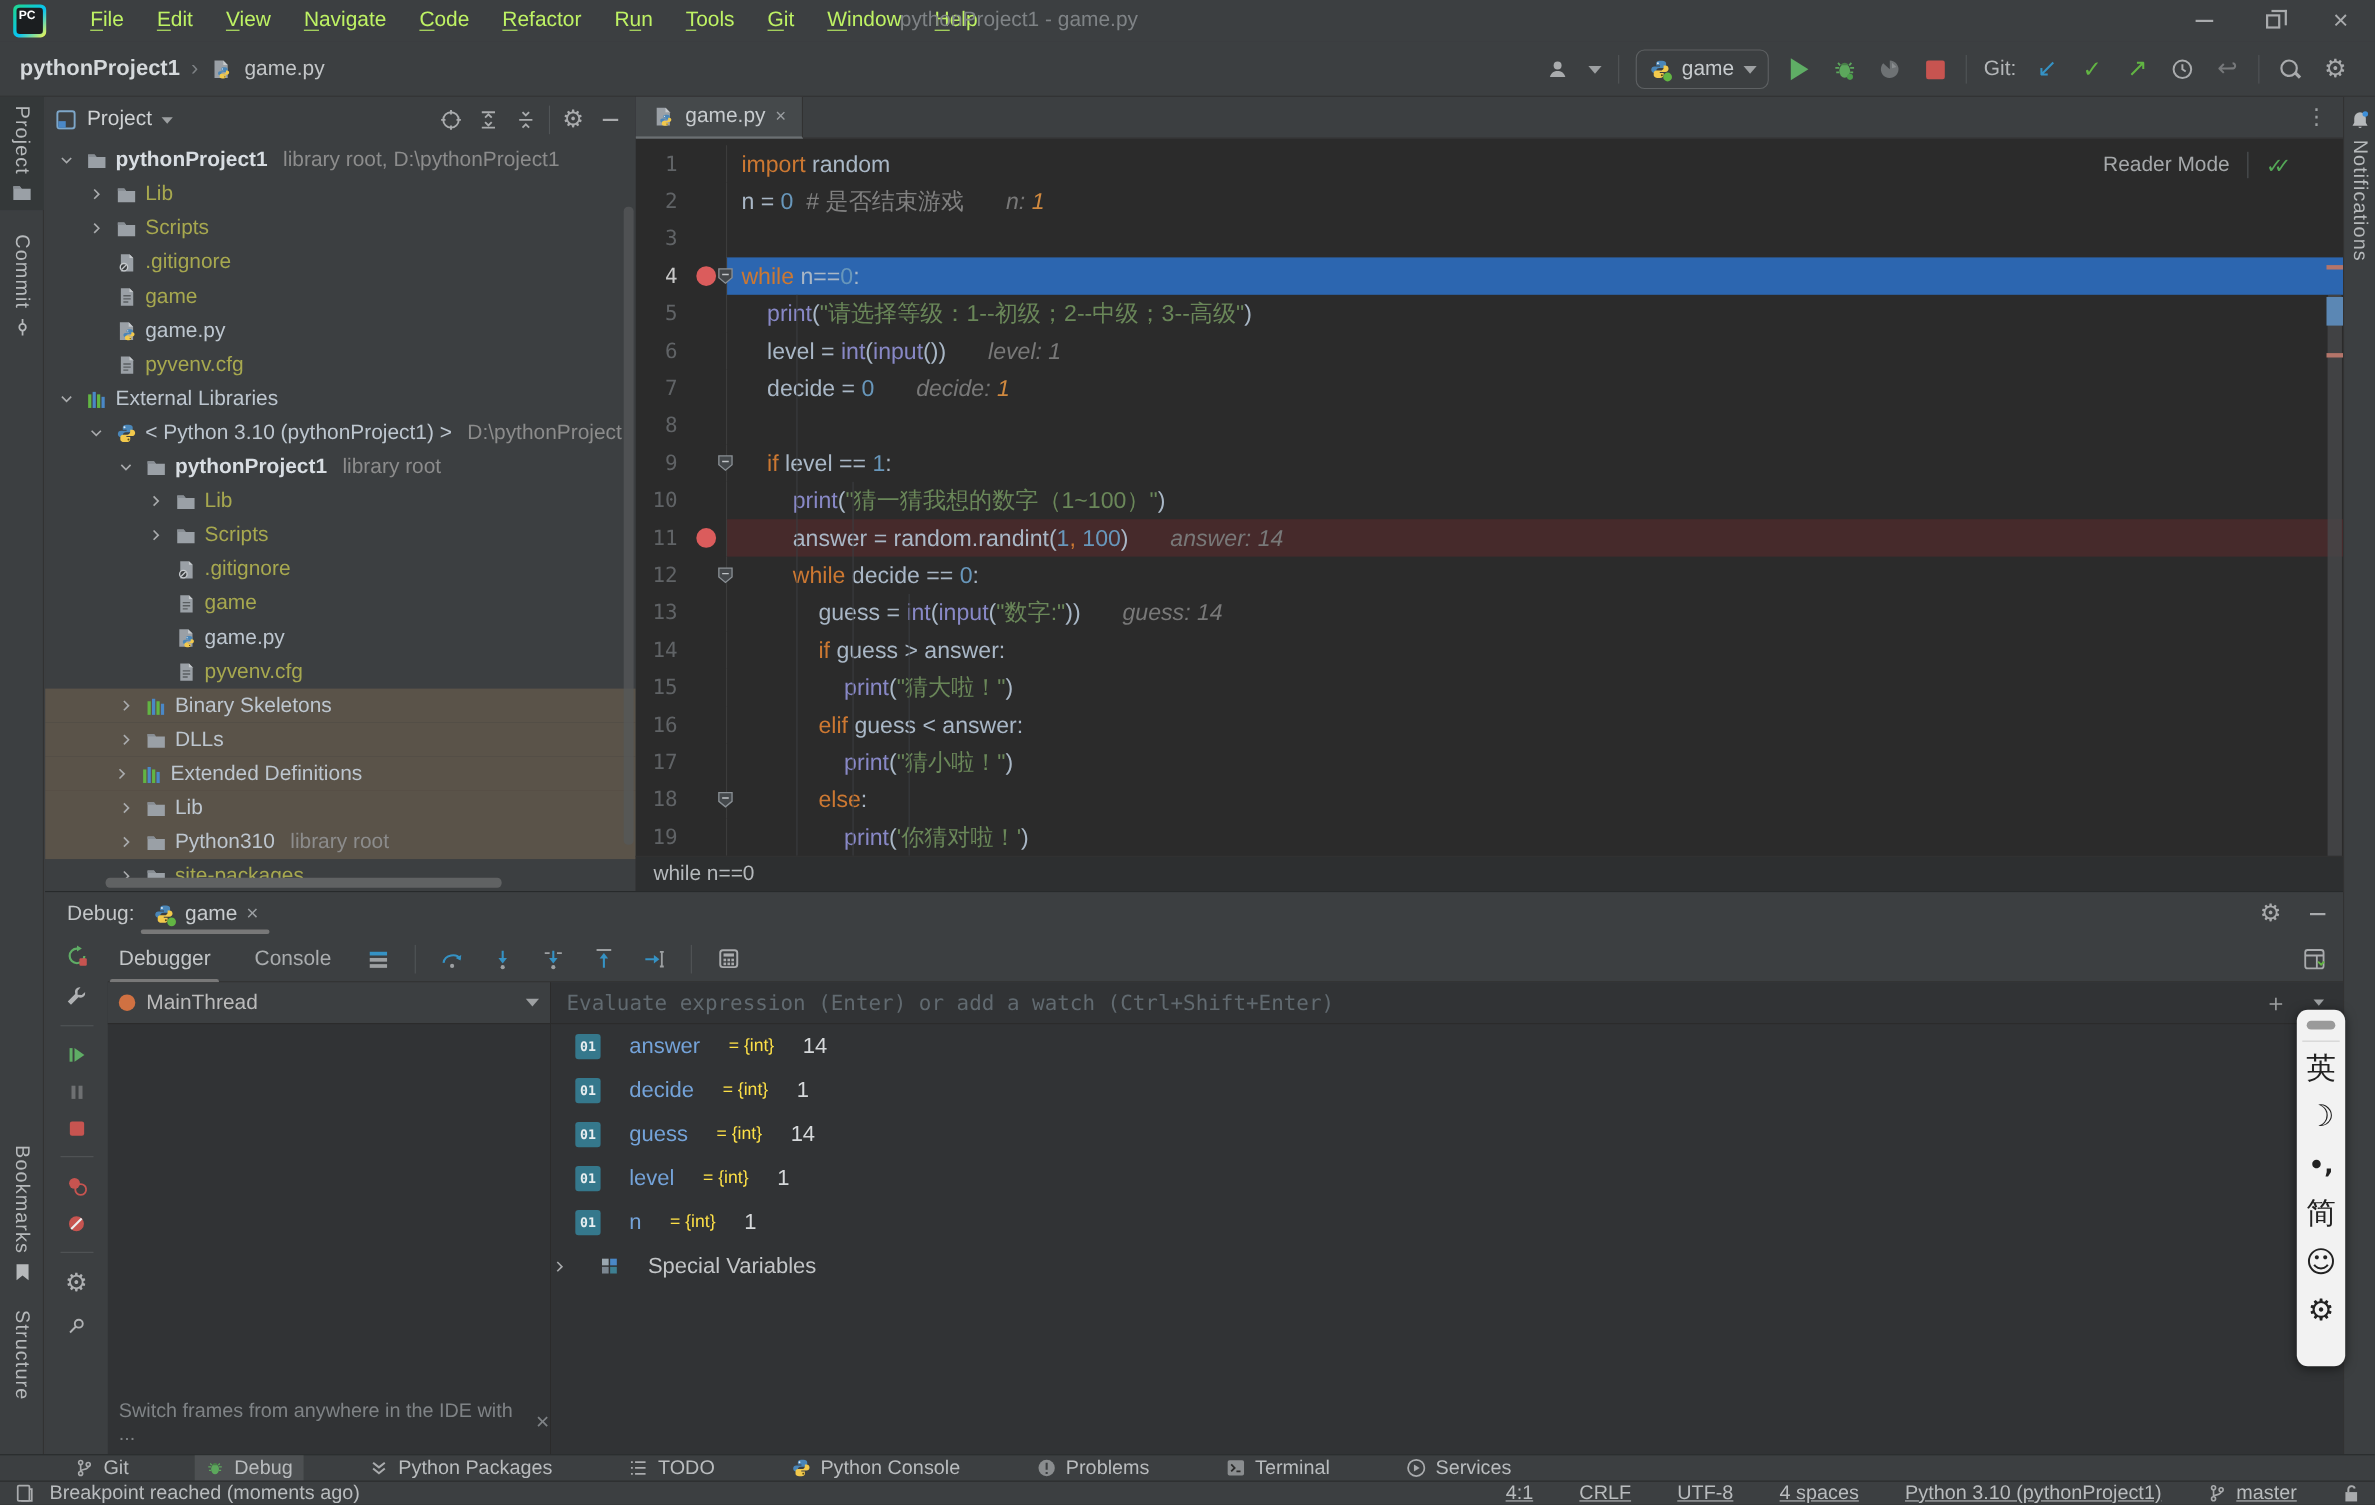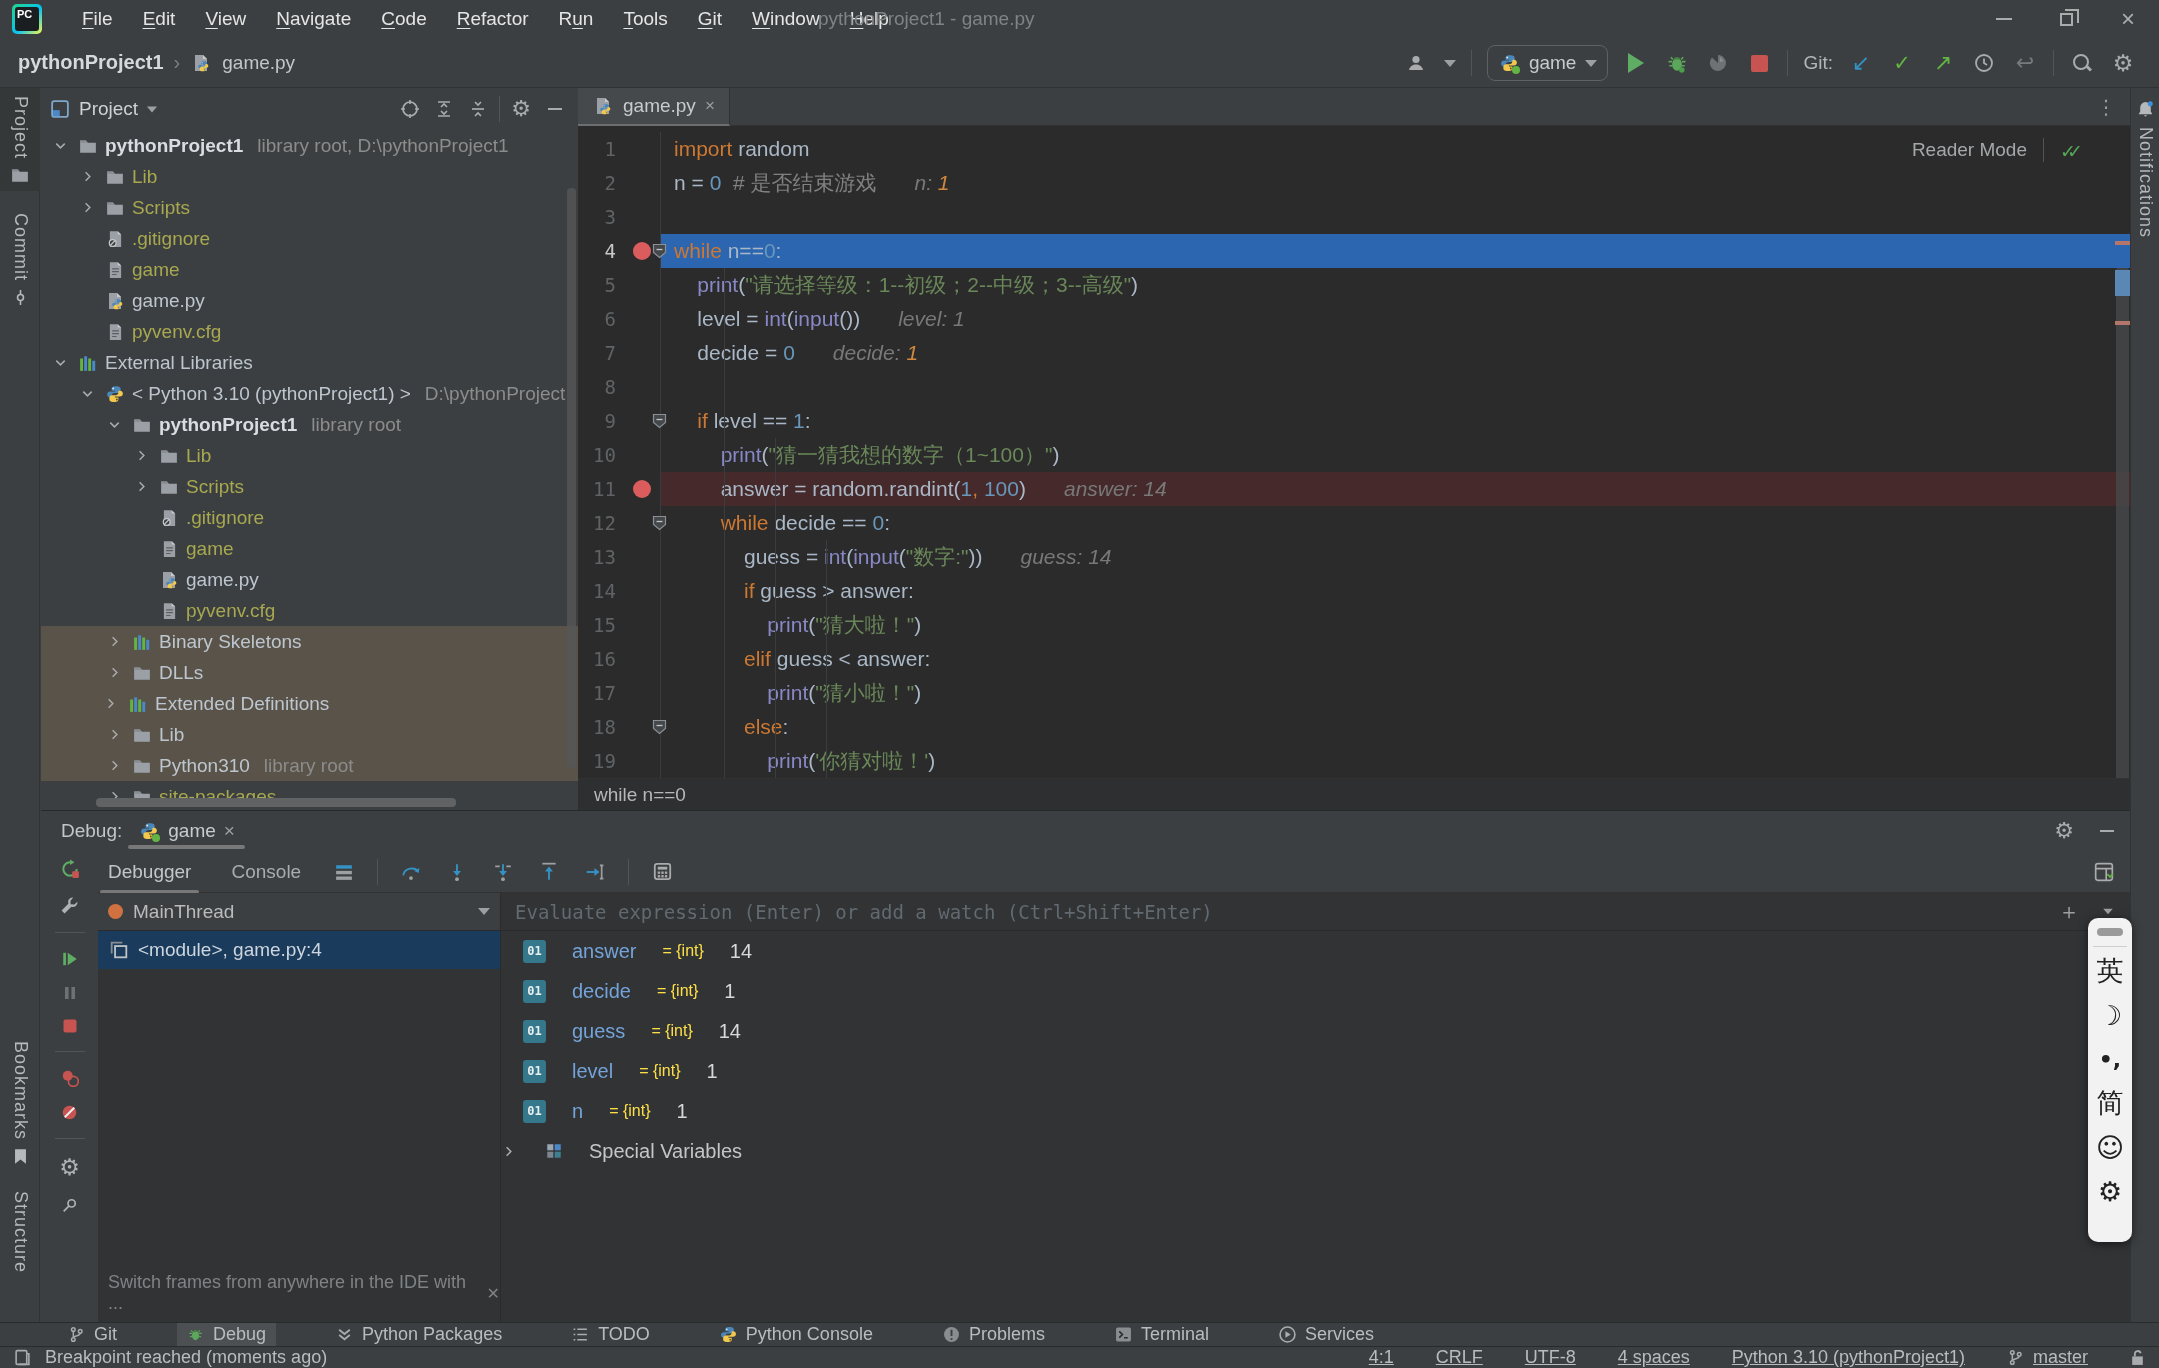--- a/index.html
+++ b/index.html
@@ -13,21 +13,21 @@
   #app{position:relative;width:2159px;height:1368px;background:var(--panel);overflow:hidden;font-size:19px;color:var(--txt);}
   .vsep{width:1px;height:26px;background:#515557;}
   .mono{font-family:"DejaVu Sans Mono","DejaVu Sans",monospace;}
   svg{display:block;}
 
   
   #titlebar{position:absolute;left:0;top:0;width:2159px;height:38px;background:var(--panel);display:flex;align-items:center;}
   #pc-logo{width:30px;height:30px;margin-left:12px;border-radius:5px;background:linear-gradient(135deg,#21d789,#07c3f2 55%,#fcf84a);position:relative;}
   #pc-logo .in{position:absolute;inset:3px;background:#1b1e20;border-radius:3px;color:#fff;font-size:11px;font-weight:bold;display:flex;align-items:flex-start;justify-content:flex-start;padding:1px 2px;}
   #menus{display:flex;margin-left:28px;gap:6px;}
-  .menu-item{padding:4px 12px;color:#e5e5e5;}
+  .menu-item{padding:4px 12px;color:#bef264;}
   .menu-item u{text-decoration:underline;text-underline-offset:3px;}
   #win-title{position:absolute;left:818px;top:8px;color:#7f8386;}
   #win-controls{position:absolute;right:0;top:0;height:38px;display:flex;}
   .wc{width:62px;height:38px;display:flex;align-items:center;justify-content:center;color:#a9abad;font-size:18px;}
   .wc .bar{width:16px;height:2px;background:#a9abad;}
   .wc .restore{width:13px;height:13px;border:2px solid #a9abad;position:relative;}
   .wc .restore:before{content:"";position:absolute;left:3px;top:-6px;width:12px;height:12px;border:2px solid #a9abad;border-bottom:none;border-left:none;}
 
   
   #toolbar{position:absolute;left:0;top:38px;width:2159px;height:50px;background:var(--panel);border-bottom:1px solid var(--border);display:flex;align-items:center;}
@@ -1019,27 +1019,20 @@
             <path d="M7.6 8.4L2.5 13.5" stroke="#afb1b3" stroke-width="1.6"></path>
           </svg>
         </span>
       </div>
     <div id="frames">
       <div id="thread-row">
         <span id="thread-dot"></span>
         <span>MainThread</span>
         <span class="caret-down"></span>
       </div>
-      <div id="frame-row">
-        <svg width="18" height="18" viewBox="0 0 16 16">
-            <rect x="4.5" y="4.5" width="10" height="10" fill="none" stroke="#c0c4c7" stroke-width="1.6"></rect>
-            <path d="M1.5 11V1.5H11" fill="none" stroke="#8a8e90" stroke-width="1.6"></path>
-          </svg>
-        <span id="frame-label">&lt;module&gt;, game.py:4</span>
-      </div>
       <div id="frames-hint">
         <span>Switch frames from anywhere in the IDE with ...</span>
         <span style="font-size:16px;">✕</span>
       </div>
     </div>
     <div id="vars">
       <div id="eval-row">
         <span class="mono" style="font-size:19px;">Evaluate expression (Enter) or add a watch (Ctrl+Shift+Enter)</span>
         <span id="eval-right">
           <span>＋</span>

